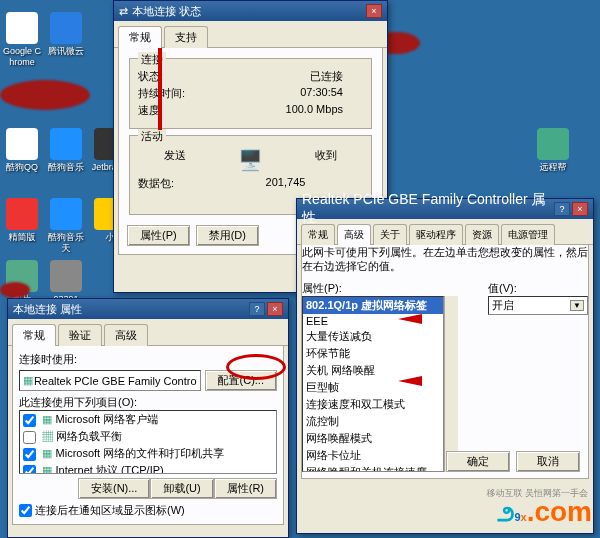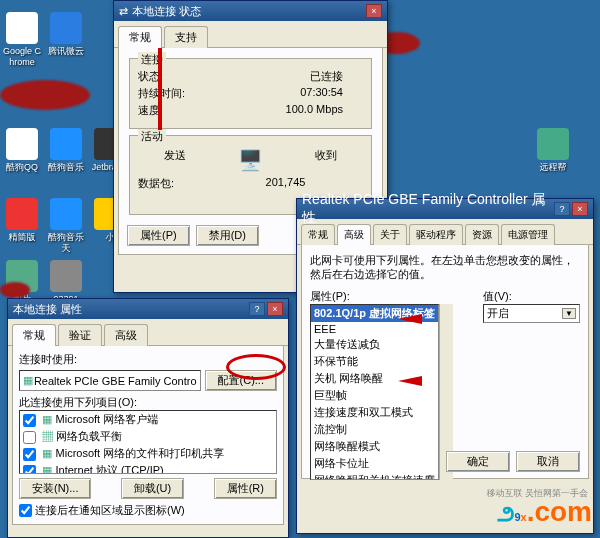--- a/index.html
+++ b/index.html
@@ -196,21 +196,21 @@
         </div>
       <button class="btn">配置(C)...</button>
     </div>
     <div style="margin-top:4px">此连接使用下列项目(O):</div>
     <div class="listbox" id="components" style="height:64px">
         <div class="item"><input type="checkbox" checked="" style=""> <span style="color:#4a8">▦</span> Microsoft 网络客户端</div>
         <div class="item"><input type="checkbox" style=""> <span style="color:#4a8">▦</span> 网络负载平衡</div>
         <div class="item"><input type="checkbox" checked="" style=""> <span style="color:#4a8">▦</span> Microsoft 网络的文件和打印机共享</div>
         <div class="item"><input type="checkbox" checked="" style=""> <span style="color:#4a8">▦</span> Internet 协议 (TCP/IP)</div>
       </div>
-    <div style="display:flex;gap:21px;margin:4px 0;justify-content:space-between">
+    <div style="display:flex;gap:0;margin:4px 0;justify-content:flex-end">
       <button class="btn">安装(N)...</button>
       <button class="btn">卸载(U)</button>
       <button class="btn">属性(R)</button>
     </div>
     <label style="display:flex;align-items:center;gap:3px;margin-top:4px">
         <input type="checkbox" checked="" style="">
         <span>连接后在通知区域显示图标(W)</span>
       </label>
   </div>
 </div>
@@ -228,21 +228,21 @@
       </div>
   </div>
   <div class="tabs" id="advtabs">
       <div class="tab" style="font-size: 10px; padding: 3px 6px;">常规</div>
       <div class="tab active" style="font-size: 10px; padding: 3px 6px;">高级</div>
       <div class="tab" style="font-size: 10px; padding: 3px 6px;">关于</div>
       <div class="tab" style="font-size: 10px; padding: 3px 6px;">驱动程序</div>
       <div class="tab" style="font-size: 10px; padding: 3px 6px;">资源</div>
       <div class="tab" style="font-size: 10px; padding: 3px 6px;">电源管理</div>
     </div>
-  <div style="background:#fcfcfe;margin:0 4px 4px;border:1px solid #aca899;border-top:none;padding:8px;height:234px;position:relative">
+  <div style="background:#fcfcfe;margin:0 4px 4px;border:1px solid #aca899;border-top:none;height:234px;position:relative">
     <div style="margin-bottom:8px;line-height:14px">此网卡可使用下列属性。在左边单击您想改变的属性，然后在右边选择它的值。</div>
     <div style="display:flex;gap:30px">
       <div style="flex:1">
         <div>属性(P):</div>
         <div style="display:flex">
           <div class="listbox" id="advprops" style="height:176px;flex:1">
               <div class="item sel">802.1Q/1p 虚拟网络标签</div>
               <div class="item">EEE</div>
               <div class="item">大量传送减负</div>
               <div class="item">环保节能</div>

